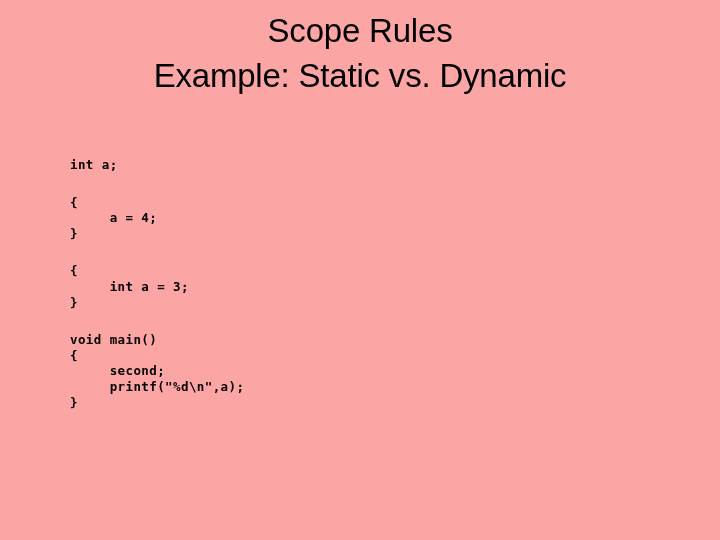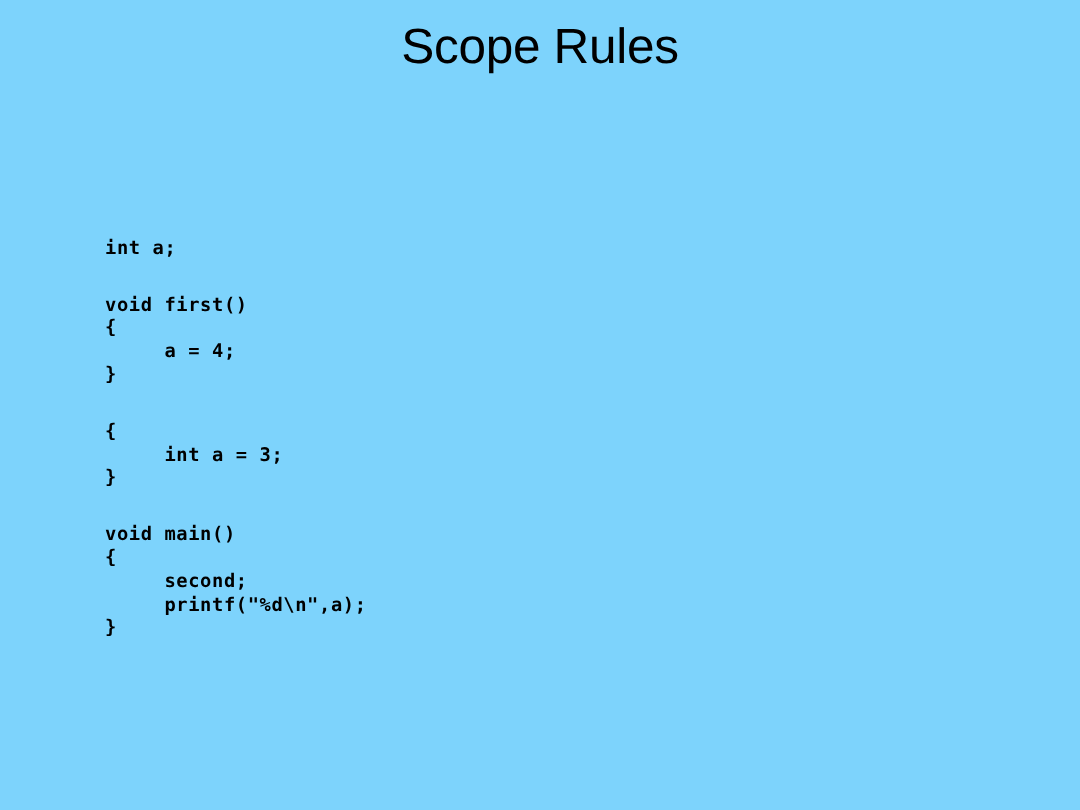--- a/index.html
+++ b/index.html
@@ -11,21 +11,21 @@
     height: 540px;
     background: #ffffff;
     font-family: "Liberation Sans", sans-serif;
     overflow: hidden;
     position: relative;
   }
 
   .slide {
     position: absolute;
     inset: 0;
-    background: #7dd3fc;
+    background: #fca5a5;
   }
 
   
   .title-block {
     position: absolute;
     left: 0;
     top: 8px;
     width: 720px;
     text-align: center;
   }
@@ -64,28 +64,28 @@
     letter-spacing: 0.4px;
   }
 </style>
 </head>
 <body>
 
 <div class="slide">
 
   <div class="title-block">
     <span class="title-line">Scope Rules</span>
+    <span class="title-line">Example: Static vs. Dynamic</span>
   </div>
 
   <div class="code-body">
       <div class="code-block">
         <span class="code-line">int a;</span>
       </div>
       <div class="code-block">
-        <span class="code-line">void first()</span>
         <span class="code-line">{</span>
         <span class="code-line">     a = 4;</span>
         <span class="code-line">}</span>
       </div>
       <div class="code-block">
         <span class="code-line">{</span>
         <span class="code-line">     int a = 3;</span>
         <span class="code-line">}</span>
       </div>
       <div class="code-block">

